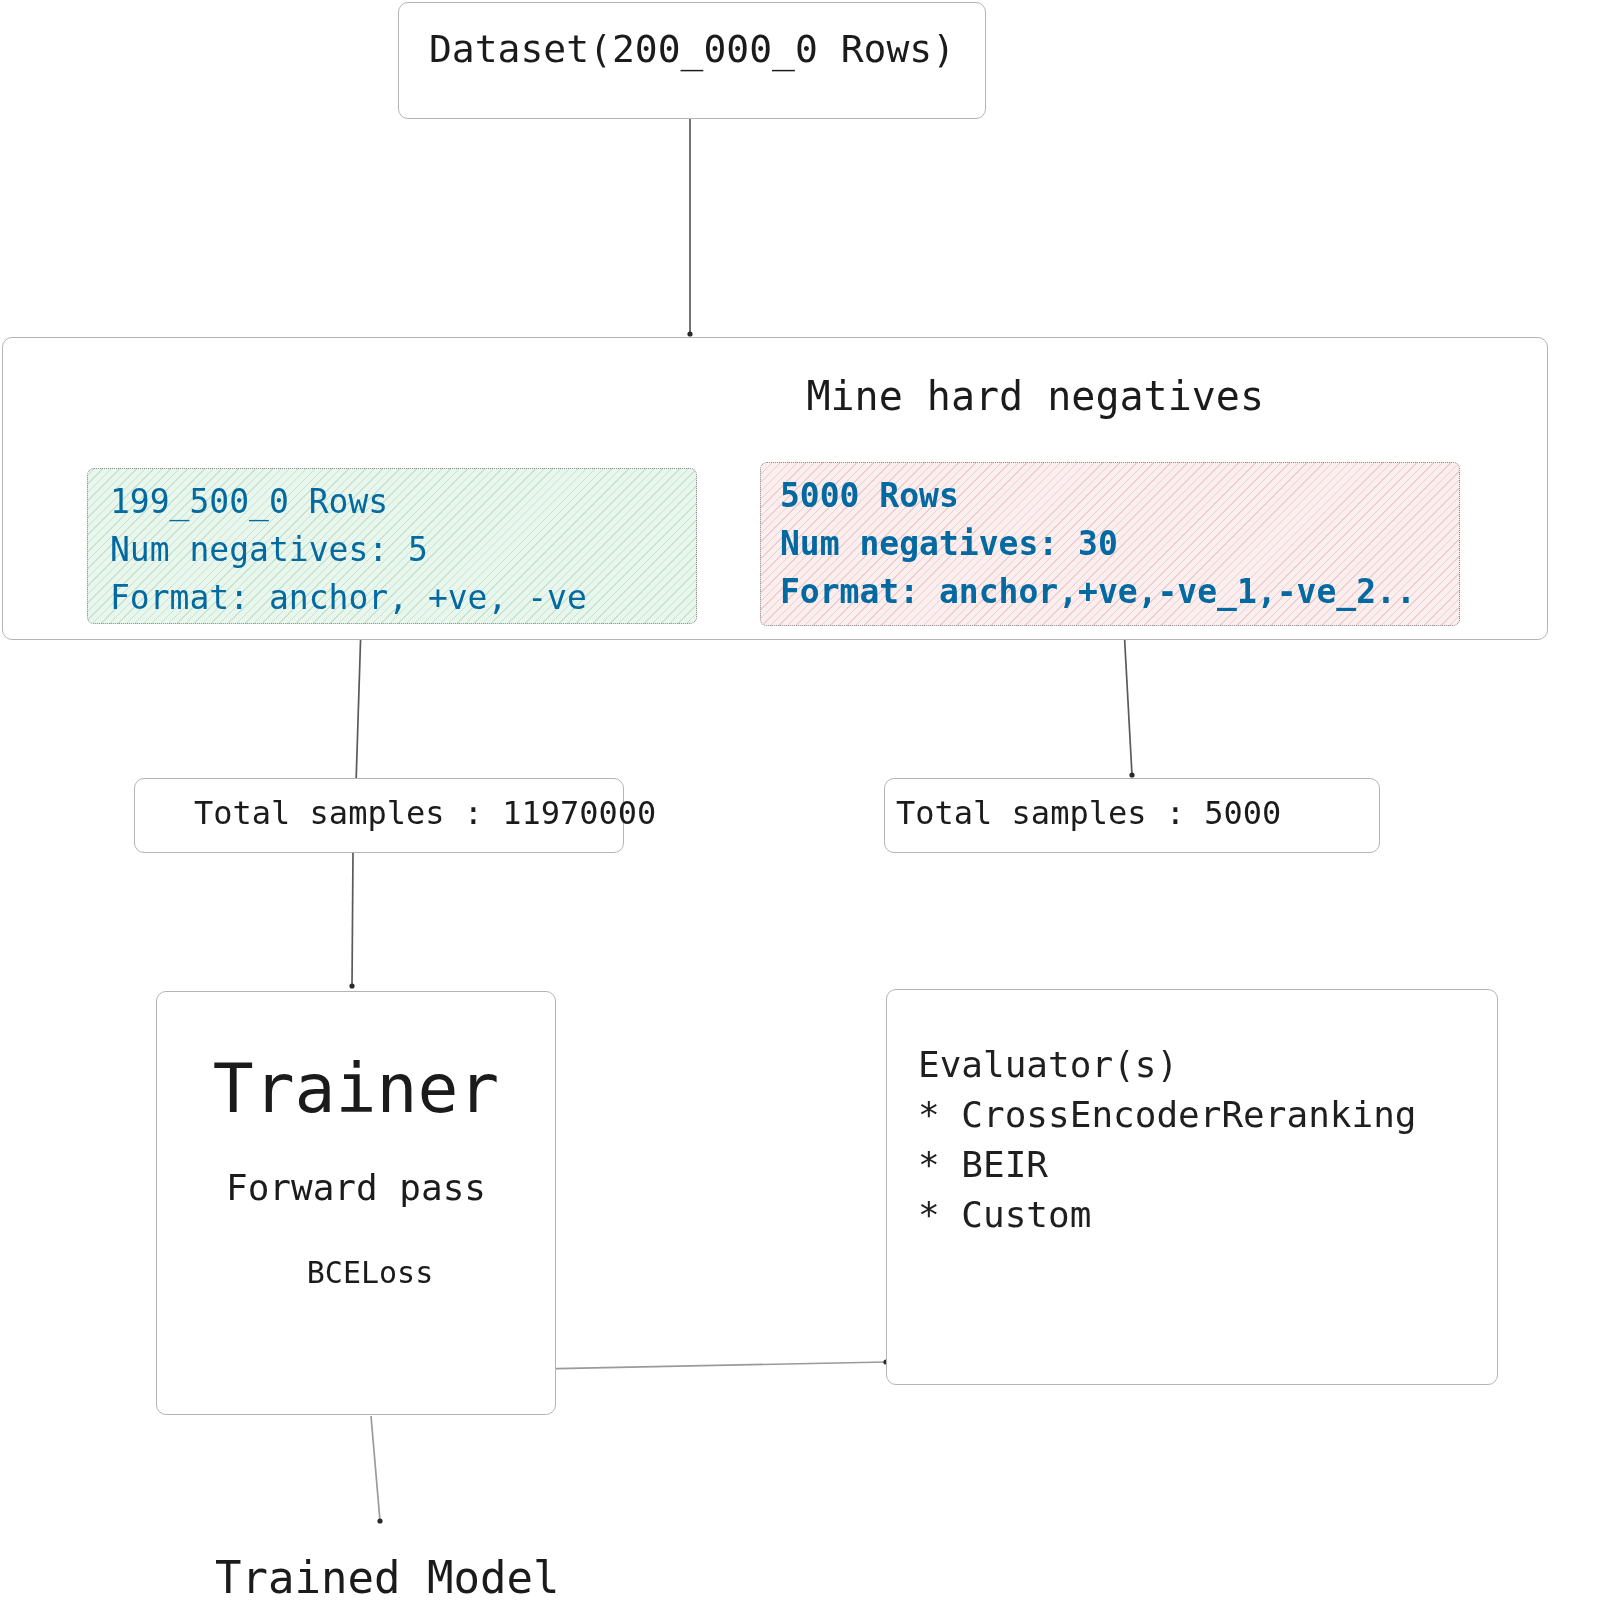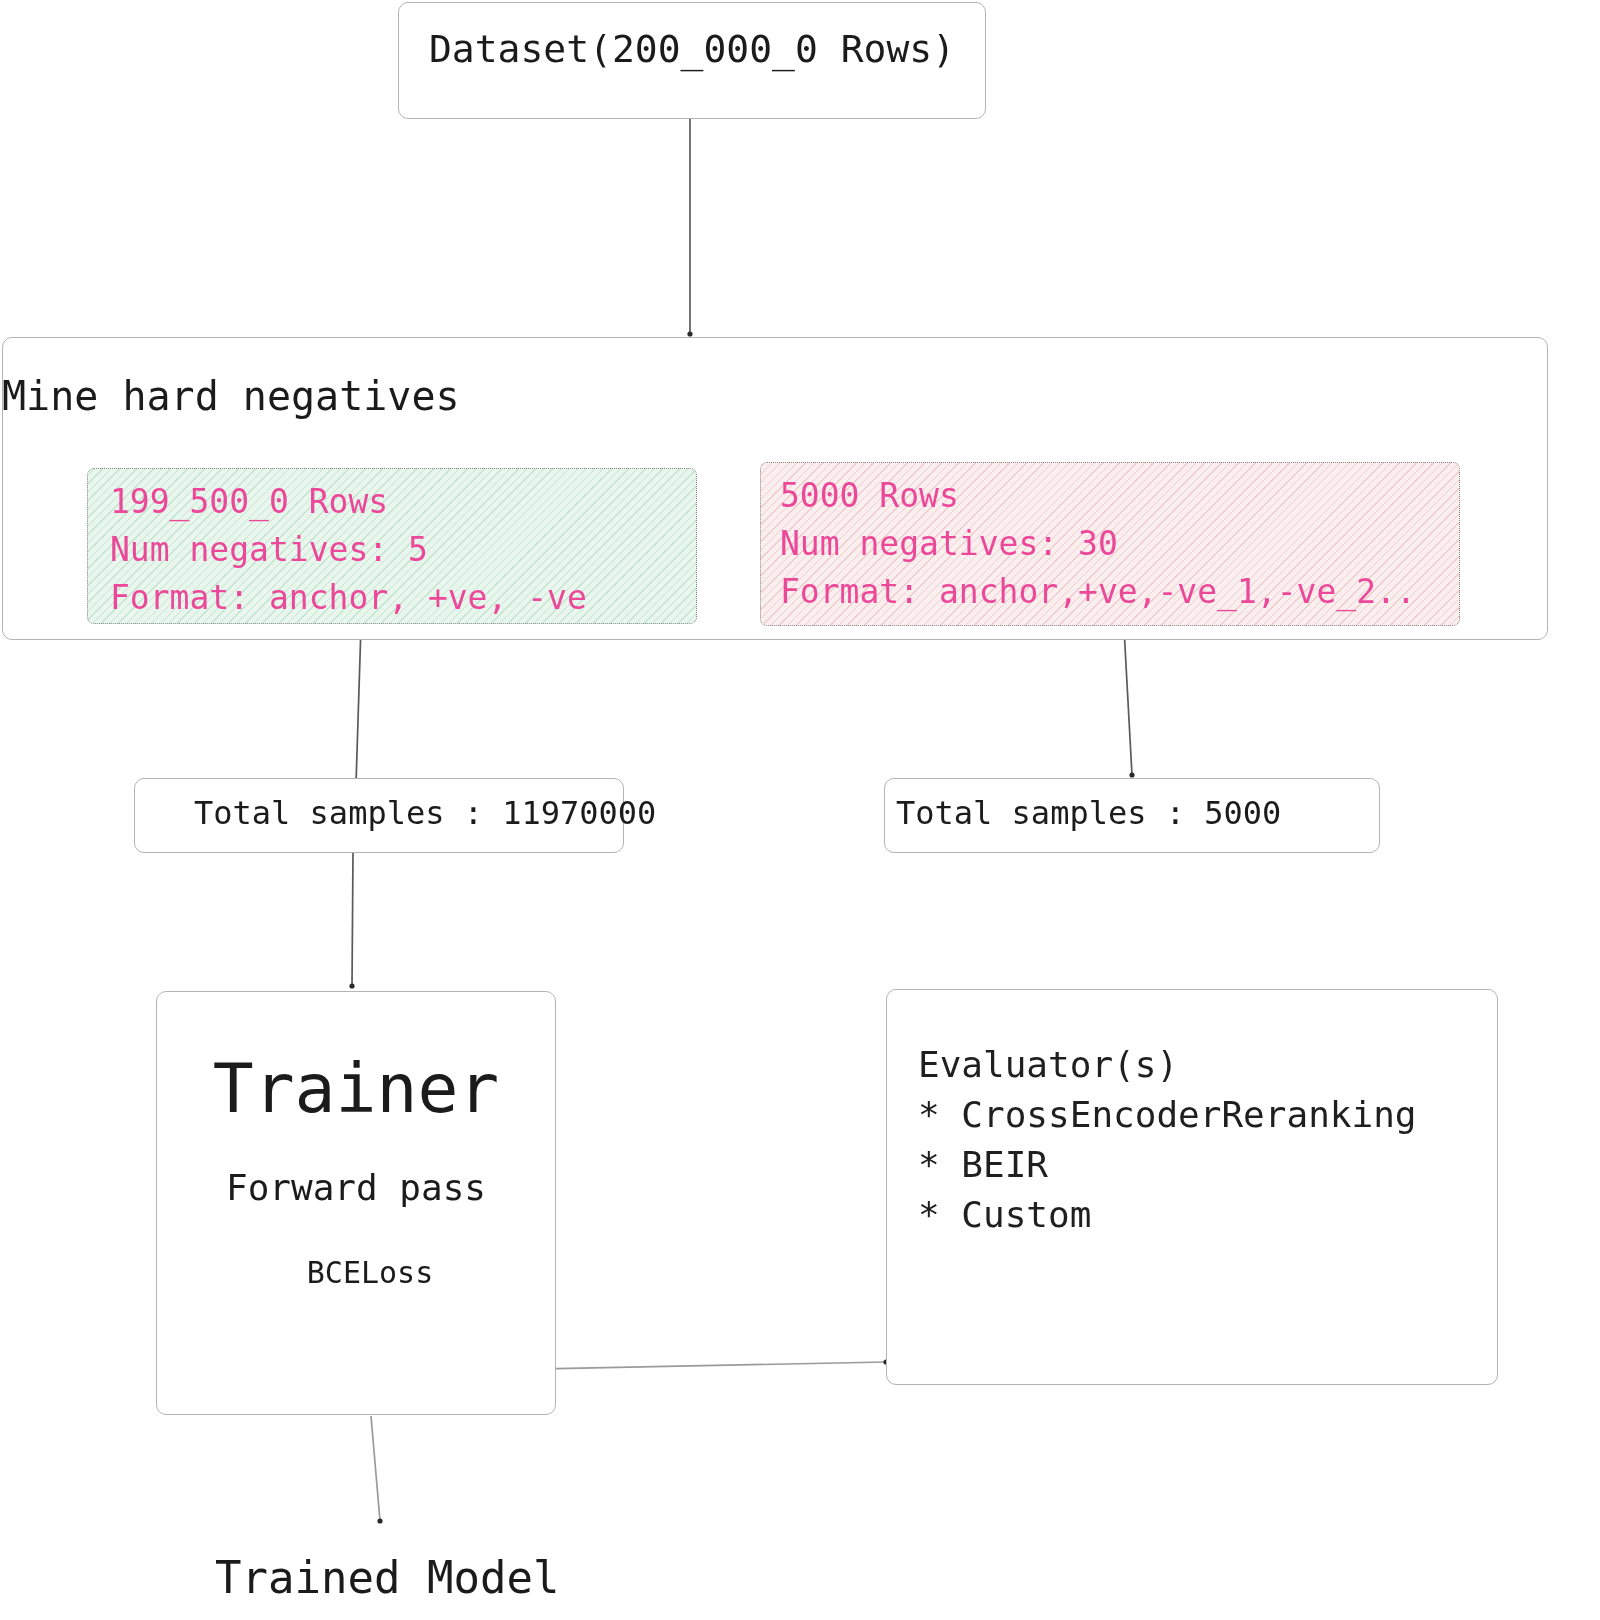--- a/index.html
+++ b/index.html
@@ -50,21 +50,21 @@
   #mine-node {
     left: 2px;
     top: 337px;
     width: 1546px;
     height: 303px;
   }
   #mine-title {
     left: 2px;
     top: 376px;
     width: 1262px;
-    text-align: left;
+    text-align: right;
     font-size: 40px;
     letter-spacing: 0px;
   }
   
   .subbox {
     position: absolute;
     box-sizing: border-box;
     border: 1.8px dotted #8a8a8a;
     border-radius: 7px;
   }
@@ -92,24 +92,24 @@
         rgba(220, 150, 150, 0.38) 0px,
         rgba(220, 150, 150, 0.38) 1px,
         rgba(255, 255, 255, 0) 1px,
         rgba(255, 255, 255, 0) 6px);
   }
   .subbox-text {
     position: absolute;
     white-space: pre;
     font-size: 33px;
     line-height: 48px;
-    color: #ec4899;
+    color: #0369a1;
   }
   #green-text { left: 110px; top: 478px; }
-  #pink-text  { left: 780px; top: 472px; }
+  #pink-text  { left: 780px; top: 472px; font-weight: bold; }
 
   
   #total-left-node {
     left: 134px;
     top: 778px;
     width: 490px;
     height: 75px;
   }
   #total-left-label {
     left: 146px;

